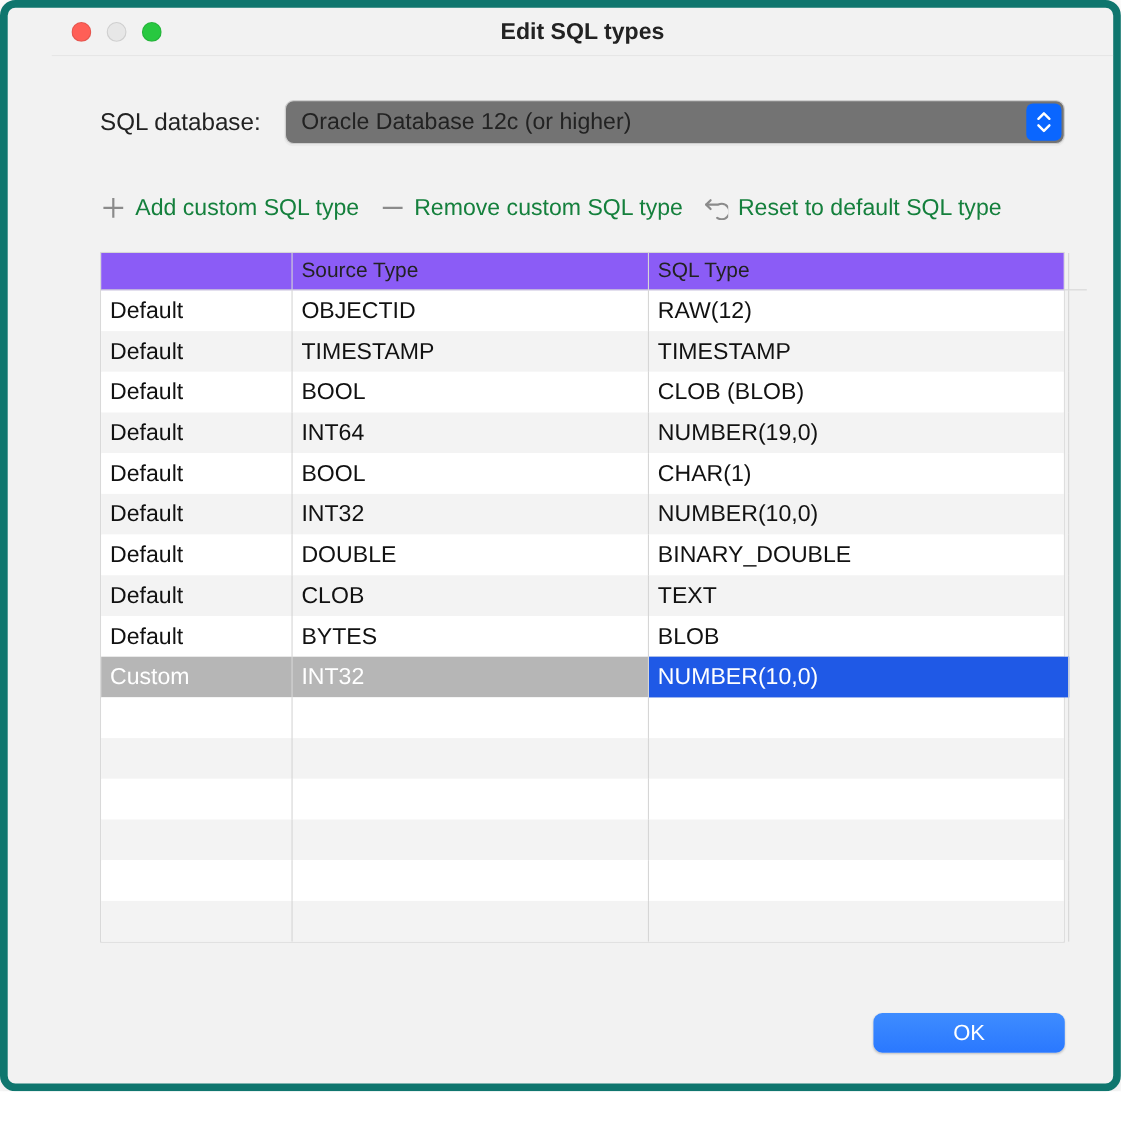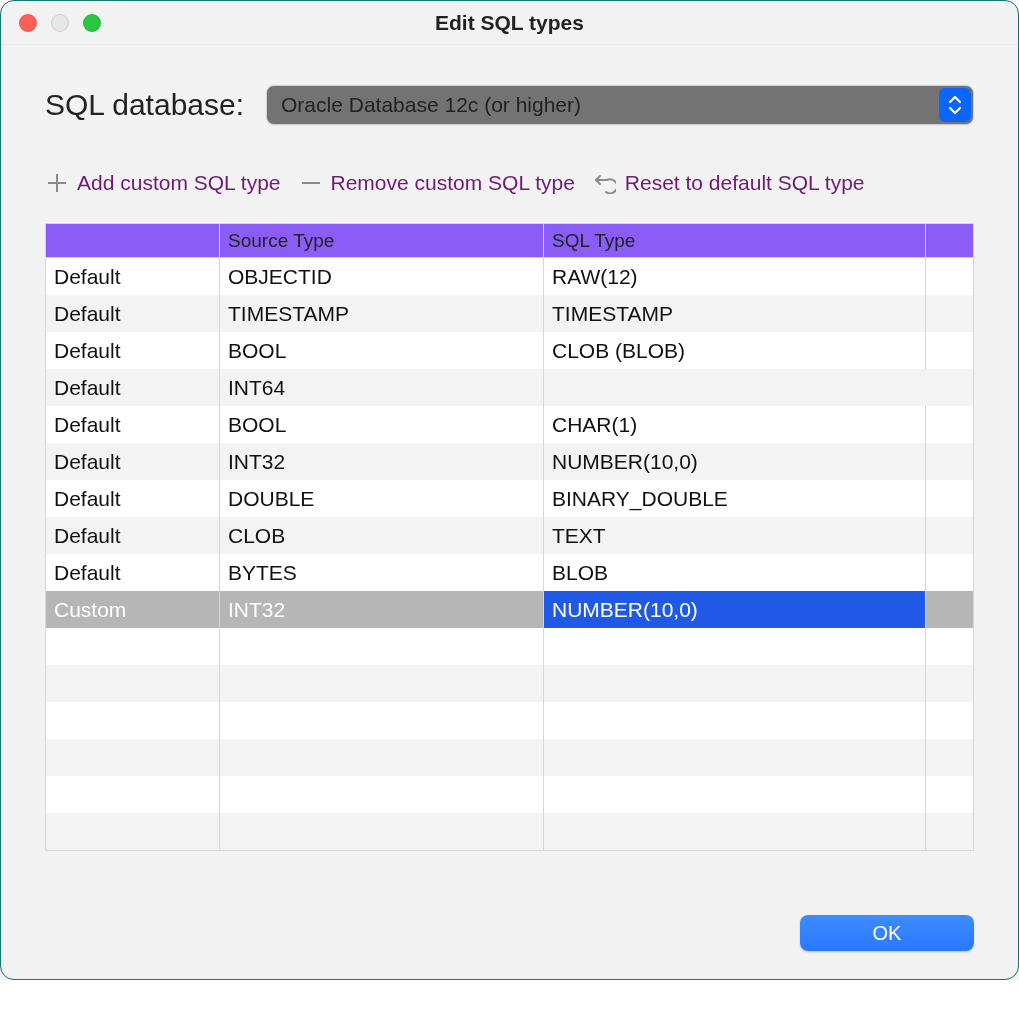--- a/index.html
+++ b/index.html
@@ -6,25 +6,26 @@
   html, body {
     margin: 0; padding: 0;
     background: #fff;
     font-family: "Helvetica Neue", Helvetica, Arial, sans-serif;
     font-size: 20px;
     color: #222;
   }
   .window {
     width: 1019px;
     margin: 0;
-    border: 1px solid #0f766e;
+    border: 7px solid #0f766e;
     border-radius: 14px;
     background: #f2f2f2;
     box-shadow: 0 6px 24px rgba(0,0,0,0.12);
     overflow: hidden;
+    padding-left: 40px;
   }
   .titlebar {
     position: relative;
     height: 44px;
     border-bottom: 1px solid #e6e6e6;
     display: flex;
     align-items: center;
     justify-content: center;
   }
   .traffic {
@@ -51,21 +52,21 @@
   .content {
     padding: 40px 44px 28px 44px;
   }
 
   .dbrow {
     display: flex;
     align-items: center;
     gap: 12px;
   }
   .dblabel {
-    font-size: 30px;
+    font-size: 22px;
     color: #222;
     margin-right: 10px;
     text-align: right;
   }
   .select-wrap {
     flex: 1;
     position: relative;
   }
   .select {
     width: 100%;
@@ -96,21 +97,21 @@
     display: flex;
     align-items: center;
     gap: 18px;
     margin-top: 46px;
     color: #8b8b8b;
     font-size: 21px;
   }
   .tbtn {
     display: flex;
     gap: 8px;
-    color: #701a75;
+    color: #15803d;
     cursor: default;
   }
   .tbtn .icon {
     width: 24px; height: 24px;
     display: inline-flex; align-items: center; justify-content: center;
   }
   .tbtn svg { stroke: #8b8b8b; }
 
   .table-wrap {
     margin-top: 28px;
@@ -249,20 +250,21 @@
           </div>
           <div class="row">
             <div class="cell kind">Default</div>
             <div class="cell source">BOOL</div>
             <div class="cell sql">CLOB (BLOB)</div>
             <div class="cell extra"></div>
           </div>
           <div class="row">
             <div class="cell kind">Default</div>
             <div class="cell source">INT64</div>
+            <div class="cell sql">NUMBER(19,0)</div>
             <div class="cell extra"></div>
           </div>
           <div class="row">
             <div class="cell kind">Default</div>
             <div class="cell source">BOOL</div>
             <div class="cell sql">CHAR(1)</div>
             <div class="cell extra"></div>
           </div>
           <div class="row">
             <div class="cell kind">Default</div>

